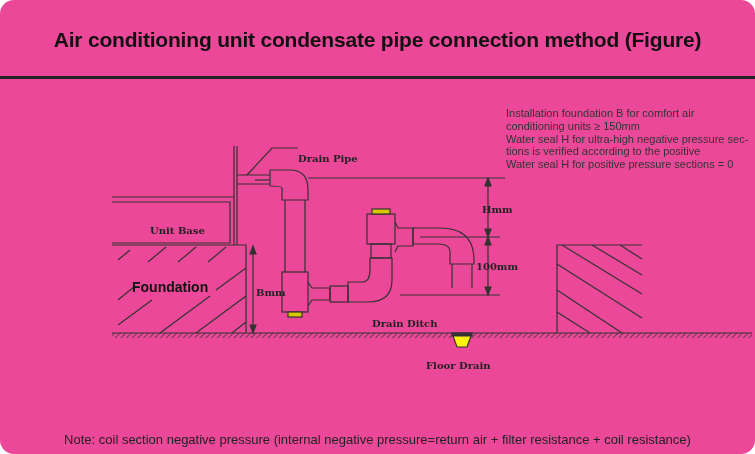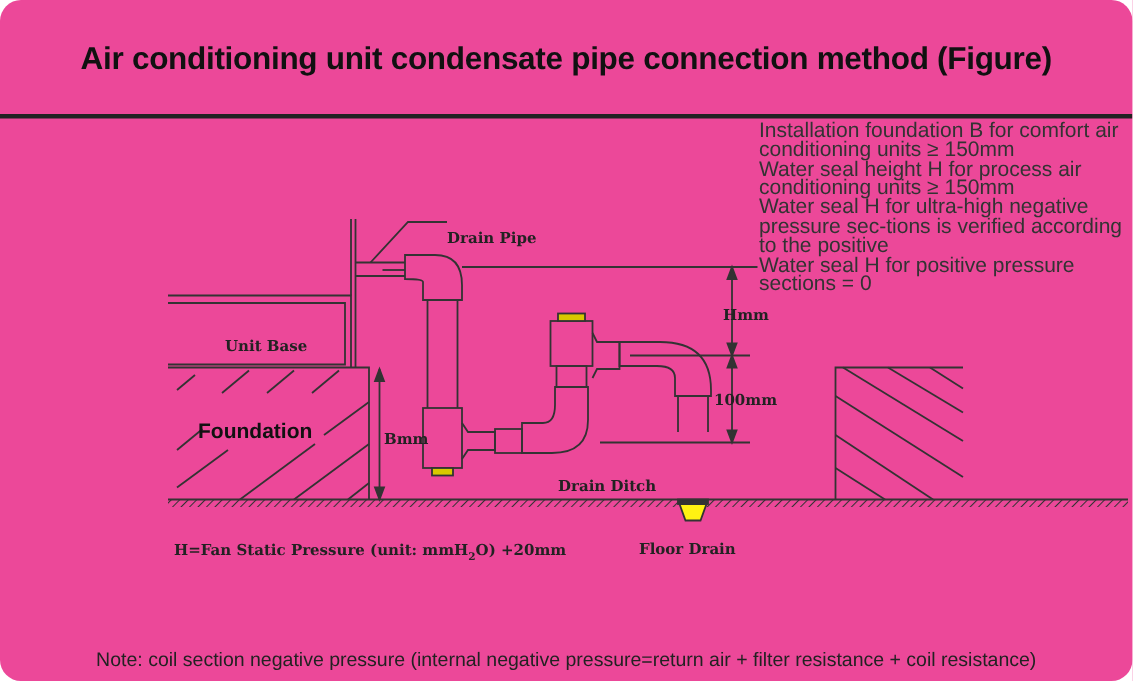--- a/index.html
+++ b/index.html
@@ -8,22 +8,22 @@
     position: absolute; left: 0; top: 0; width: 755px; height: 454px;
     background: #ec4899; border-radius: 14px; overflow: hidden;
   }
   .title {
     position: absolute; left: 0; top: 28px; width: 755px; text-align: center;
     font-family: "Liberation Sans", sans-serif; font-weight: bold; font-size: 21px;
     color: #111; letter-spacing: -0.2px;
   }
   .title-rule { position: absolute; left: 0; top: 76px; width: 755px; height: 3px; background: #222; }
   .notes {
-    position: absolute; left: 506px; top: 80px; width: 245px;
-    font-family: "Liberation Sans", sans-serif; font-size: 14px; line-height: 12.8px; color: #333;
+    position: absolute; left: 506px; top: 107px; width: 245px;
+    font-family: "Liberation Sans", sans-serif; font-size: 11px; line-height: 12.8px; color: #333;
   }
   .notes div { margin: 0; }
   svg.diagram { position: absolute; left: 0; top: 0; }
   .lbl-mono { font-family: "DejaVu Serif", serif; font-weight: bold; font-size: 10px; fill: #222; }
   .lbl-sans { font-family: "Liberation Sans", sans-serif; font-weight: bold; font-size: 14px; fill: #111; }
   .formula {
     position: absolute; left: 116px; top: 362px;
     font-family: "DejaVu Serif", serif; font-weight: bold; font-size: 10px; color: #222;
   }
   .formula sub { font-size: 7px; }
@@ -34,21 +34,20 @@
 </style>
 </head>
 <body>
 
 <div class="card">
   <div class="title">Air conditioning unit condensate pipe connection method (Figure)</div>
   <div class="title-rule"></div>
 
   <div class="notes">
     <div>Installation foundation B for comfort air conditioning units ≥ 150mm</div>
-    <div>Water seal height H for process air conditioning units ≥ 150mm</div>
     <div>Water seal H for ultra-high negative pressure sec-tions is verified according to the positive</div>
     <div>Water seal H for positive pressure sections = 0</div>
   </div>
 
   <svg class="diagram" width="755" height="454" viewBox="0 0 755 454">
     <defs>
       <pattern id="hatch" width="4" height="4" patternUnits="userSpaceOnUse" patternTransform="rotate(45)">
         <line x1="0" y1="0" x2="0" y2="4" stroke="#333" stroke-width="1.4"></line>
       </pattern>
     </defs>
@@ -145,16 +144,15 @@
     <text class="lbl-mono" x="298" y="162">Drain Pipe</text>
     <text class="lbl-mono" x="150" y="234">Unit Base</text>
     <text class="lbl-sans" x="132" y="292">Foundation</text>
     <text class="lbl-mono" x="256" y="296">Bmm</text>
     <text class="lbl-mono" x="482" y="213">Hmm</text>
     <text class="lbl-mono" x="476" y="270">100mm</text>
     <text class="lbl-mono" x="372" y="327">Drain Ditch</text>
     <text class="lbl-mono" x="426" y="369">Floor Drain</text>
   </svg>
 
-  <div class="formula"><span>H=Fan Static Pressure (unit: mmH</span><sub>2</sub><span>O) +20mm</span></div>
 
   <div class="footnote">Note: coil section negative pressure (internal negative pressure=return air + filter resistance + coil resistance)</div>
 </div>
 
 </body></html>

